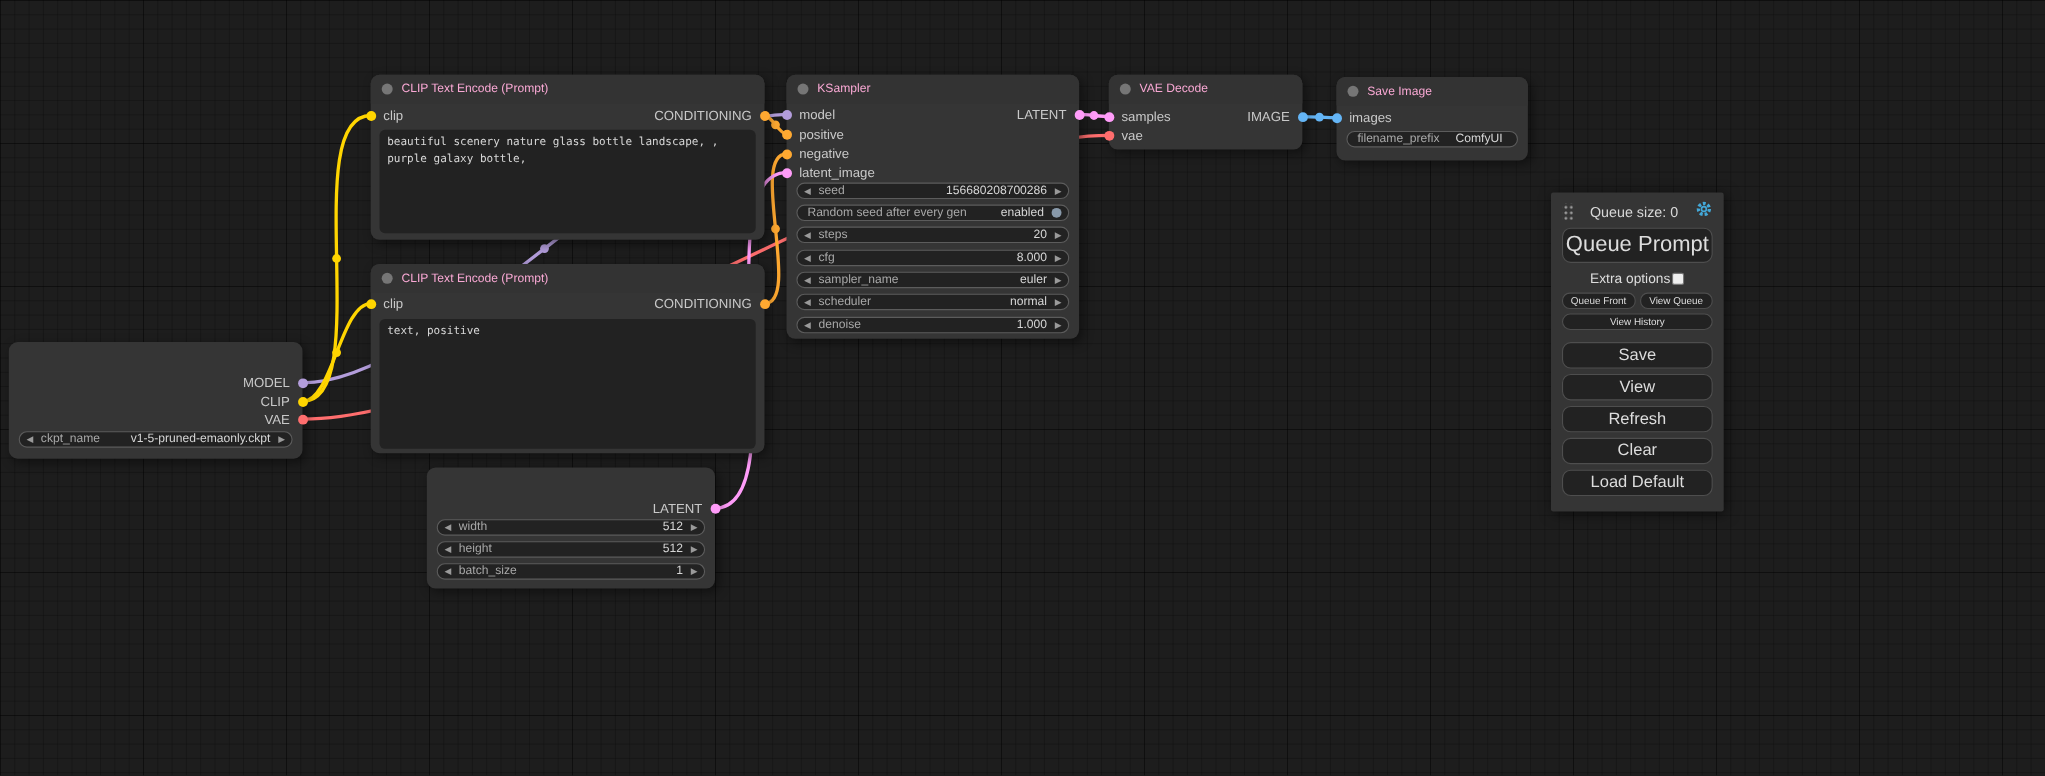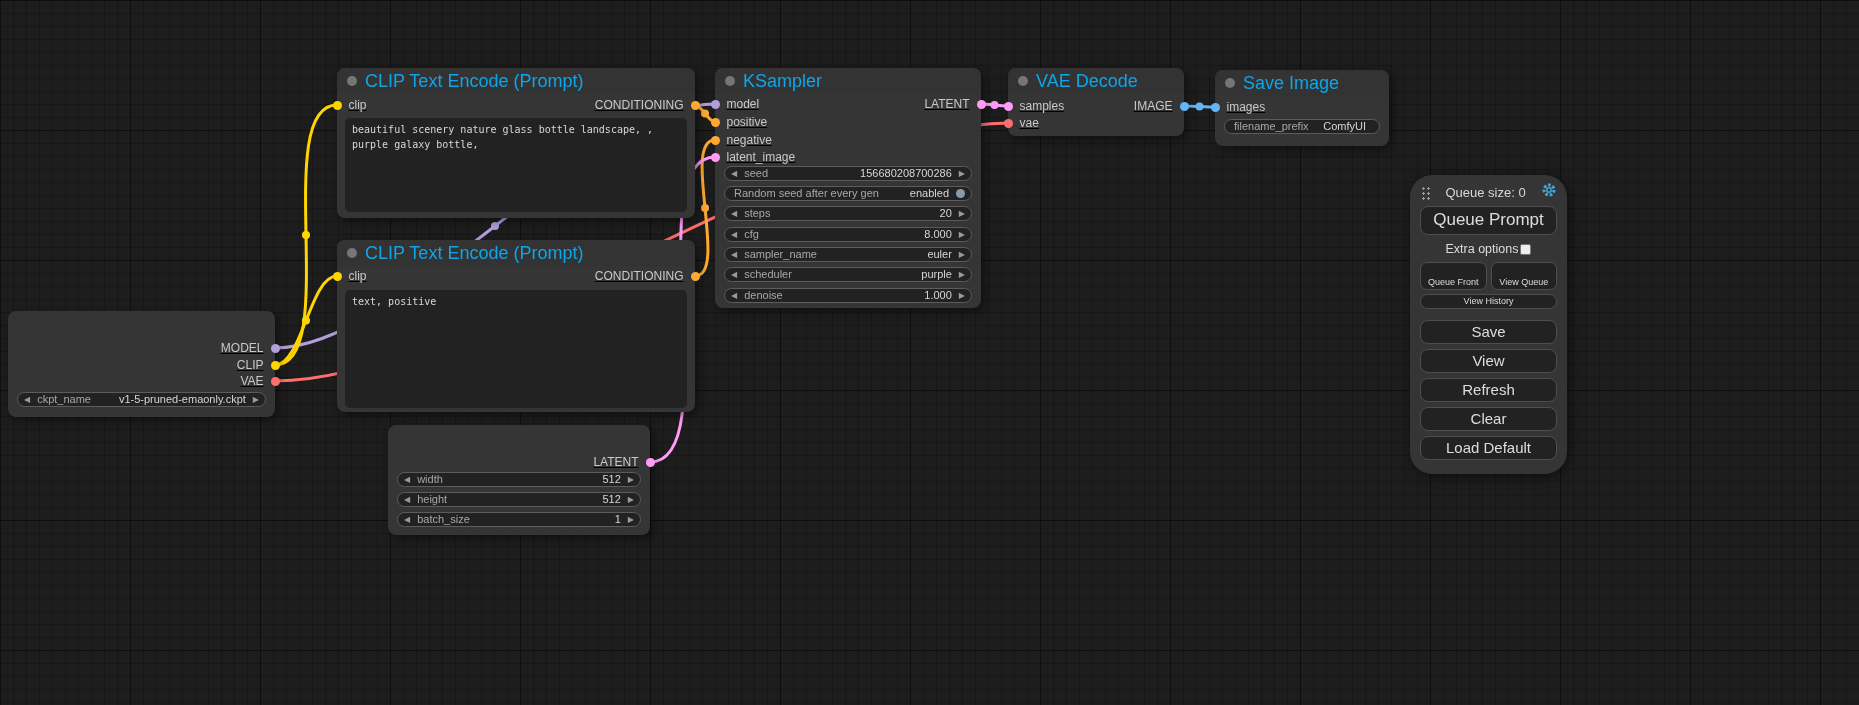--- a/index.html
+++ b/index.html
@@ -24,23 +24,23 @@
   .node {
     position: absolute; z-index: 2;
     background: #353535; border-radius: 8px;
     box-shadow: 3px 3px 10px rgba(0,0,0,0.45);
   }
   .ntitle {
     height: 26px; display: flex; align-items: center; gap: 8px;
     padding: 0 10px; background: #333333; border-radius: 8px 8px 0 0;
   }
   .tdot { width: 10px; height: 10px; border-radius: 50%; background: #767676; flex: none; }
-  .ttext { color: #0ea5e9; font-size: 18px; white-space: nowrap; }
-
-  .port { position: absolute; height: 16px; display: flex; align-items: center; text-decoration: underline; }
+  .ttext { color: #f9a8d4; font-size: 11px; white-space: nowrap; }
+
+  .port { position: absolute; height: 16px; display: flex; align-items: center; }
   .port.in  { left: 0; }
   .port.out { right: 0; }
   .pdot { width: 9px; height: 9px; border-radius: 50%; flex: none; background: #888; }
   .port.in  .pdot { margin-left: -4.5px; margin-right: 7px; }
   .port.out .pdot { margin-right: -4.5px; margin-left: 7px; }
   .plabel { color: #c9c9c9; font-size: 12px; white-space: nowrap; }
 
   .widget {
     position: absolute; left: 9px; right: 9px; height: 15px;
     background: #222222; border: 1px solid #5c5c5c; border-radius: 8px;
@@ -56,42 +56,42 @@
   .promptbox {
     position: absolute; left: 8px; right: 8px;
     background: #222222; border-radius: 5px; padding: 5px 7px;
     color: #d8d8d8; font-family: "DejaVu Sans Mono", monospace;
     font-size: 10px; line-height: 1.45; white-space: pre-wrap; overflow: hidden;
   }
 
   
   .menu {
     position: absolute; left: 1410px; top: 175px; width: 157px; z-index: 5;
-    background: #353535; border-radius: 22px;
+    background: #353535; border-radius: 2px;
     box-shadow: 2px 2px 12px rgba(0,0,0,0.55);
     padding: 7px 10px 14px; color: #dddddd;
   }
   .menu-header { display: flex; align-items: center; justify-content: space-between; margin-bottom: 4px; }
   .drag-handle {
     width: 10px; height: 15px; cursor: grab;
     background-image: radial-gradient(#9a9a9a 1.2px, transparent 1.4px);
     background-size: 5px 5px; background-position: 1px 1px;
   }
   .queue-size { font-size: 13px; color: #d8d8d8; }
   .menu button {
     display: block; width: 100%;
     background: #222222; color: #dddddd;
     border: 1px solid #4e4e4e; border-radius: 8px;
     font-family: "Liberation Sans", sans-serif; cursor: pointer;
   }
-  .btn-queue { font-size: 17px; padding: 3px 0 4px; margin: 2px 0 7px; }
+  .btn-queue { font-size: 20px; padding: 3px 0 4px; margin: 2px 0 7px; }
   .extra-row { display: flex; align-items: center; justify-content: center; gap: 2px; font-size: 12.5px; margin: 0 0 6px; }
   .checkbox { width: 11px; height: 11px; background: #efefef; border: 1px solid #777; border-radius: 2px; }
   .row2 { display: flex; gap: 4px; }
-  .row2 button { font-size: 9px; padding: 14px 0 2px; border-radius: 7px; flex: 1; }
+  .row2 button { font-size: 9px; padding: 1px 0 2px; border-radius: 7px; flex: 1; }
   .btn-history { width: 88px; margin: 4px auto 11px; font-size: 9px; padding: 1px 0 2px; border-radius: 7px; }
   .btn-big { font-size: 15px; padding: 2px 0 3px; margin-top: 5px; }
 </style>
 </head>
 <body>
 
 <div class="canvas">
 
   <svg id="links-svg" width="1859" height="705">
       <path d="M 275 348 C 400.78155667664475 348, 589.2184433233552 104, 715 104" stroke="#B39DDB" stroke-width="3" fill="none" stroke-linecap="round"></path>
@@ -242,21 +242,21 @@
     </div>
     <div class="widget" style="top:179px">
       <span class="warrow">◀</span>
       <span class="wlabel">sampler_name</span>
       <span class="wvalue">euler</span>
       <span class="warrow">▶</span>
     </div>
     <div class="widget" style="top:199px">
       <span class="warrow">◀</span>
       <span class="wlabel">scheduler</span>
-      <span class="wvalue">purple</span>
+      <span class="wvalue">normal</span>
       <span class="warrow">▶</span>
     </div>
     <div class="widget" style="top:220px">
       <span class="warrow">◀</span>
       <span class="wlabel">denoise</span>
       <span class="wvalue">1.000</span>
       <span class="warrow">▶</span>
     </div>
   </div>
 

